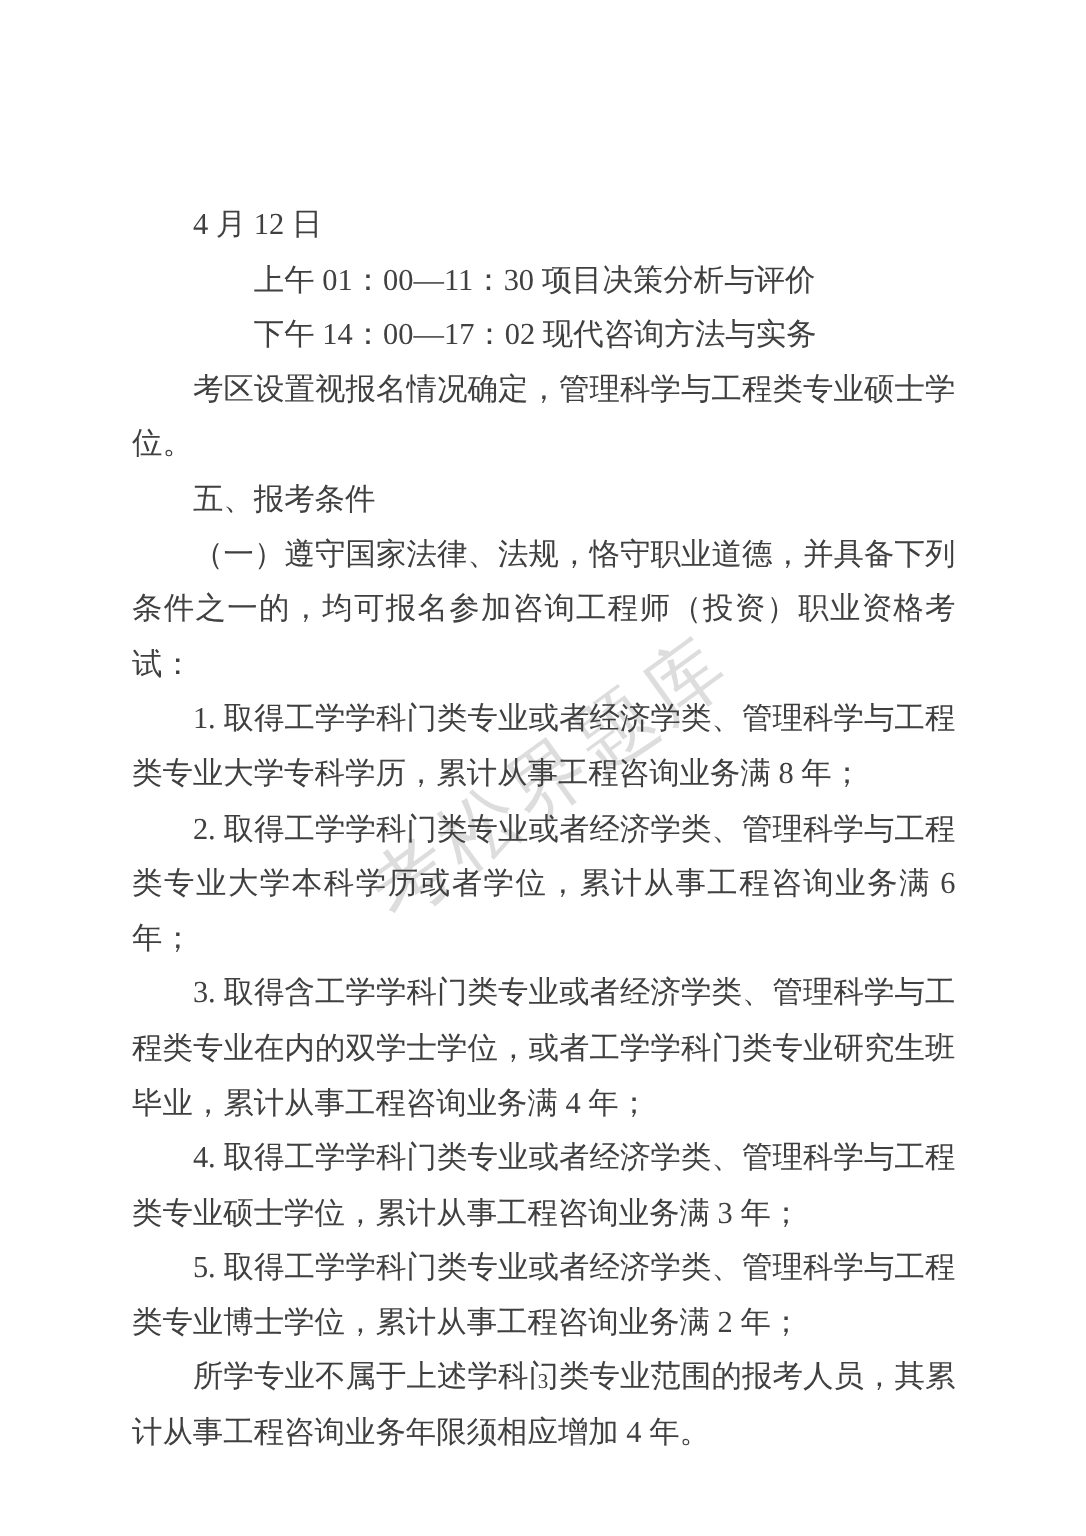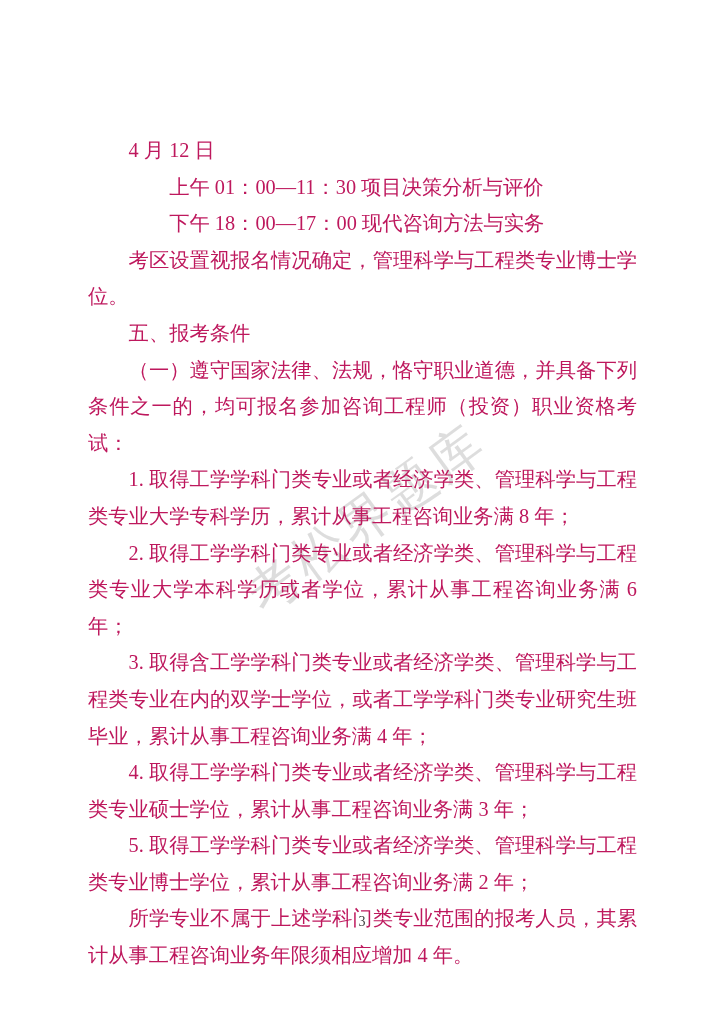--- a/index.html
+++ b/index.html
@@ -28,21 +28,21 @@
     opacity: 0.55;
     white-space: nowrap;
     pointer-events: none;
     user-select: none;
   }
   .content {
     position: absolute;
     left: 88px;
     top: 132px;
     width: 549px;
-    color: #be185d;
+    color: #404040;
     font-size: 20.3px;
     line-height: 36.6px;
     text-align: justify;
     text-justify: inter-character;
   }
   .content p {
     margin: 0;
     text-indent: 2em;
   }
   .content p.indent4 {
@@ -64,22 +64,22 @@
 </head>
 <body>
 
 <div class="page">
 
   <div class="watermark">考松界题库</div>
 
   <div class="content">
     <p>4 月 12 日</p>
     <p class="indent4">上午 01：00—11：30 项目决策分析与评价</p>
-    <p class="indent4">下午 18：00—17：00 现代咨询方法与实务</p>
-    <p>考区设置视报名情况确定，管理科学与工程类专业博士学位。</p>
+    <p class="indent4">下午 14：00—17：02 现代咨询方法与实务</p>
+    <p>考区设置视报名情况确定，管理科学与工程类专业硕士学位。</p>
     <p class="heading">五、报考条件</p>
     <p>（一）遵守国家法律、法规，恪守职业道德，并具备下列条件之一的，均可报名参加咨询工程师（投资）职业资格考试：</p>
     <p>1. 取得工学学科门类专业或者经济学类、管理科学与工程类专业大学专科学历，累计从事工程咨询业务满 8 年；</p>
     <p>2. 取得工学学科门类专业或者经济学类、管理科学与工程类专业大学本科学历或者学位，累计从事工程咨询业务满 6 年；</p>
     <p>3. 取得含工学学科门类专业或者经济学类、管理科学与工程类专业在内的双学士学位，或者工学学科门类专业研究生班毕业，累计从事工程咨询业务满 4 年；</p>
     <p>4. 取得工学学科门类专业或者经济学类、管理科学与工程类专业硕士学位，累计从事工程咨询业务满 3 年；</p>
     <p>5. 取得工学学科门类专业或者经济学类、管理科学与工程类专业博士学位，累计从事工程咨询业务满 2 年；</p>
     <p>所学专业不属于上述学科门类专业范围的报考人员，其累计从事工程咨询业务年限须相应增加 4 年。</p>
   </div>
 

